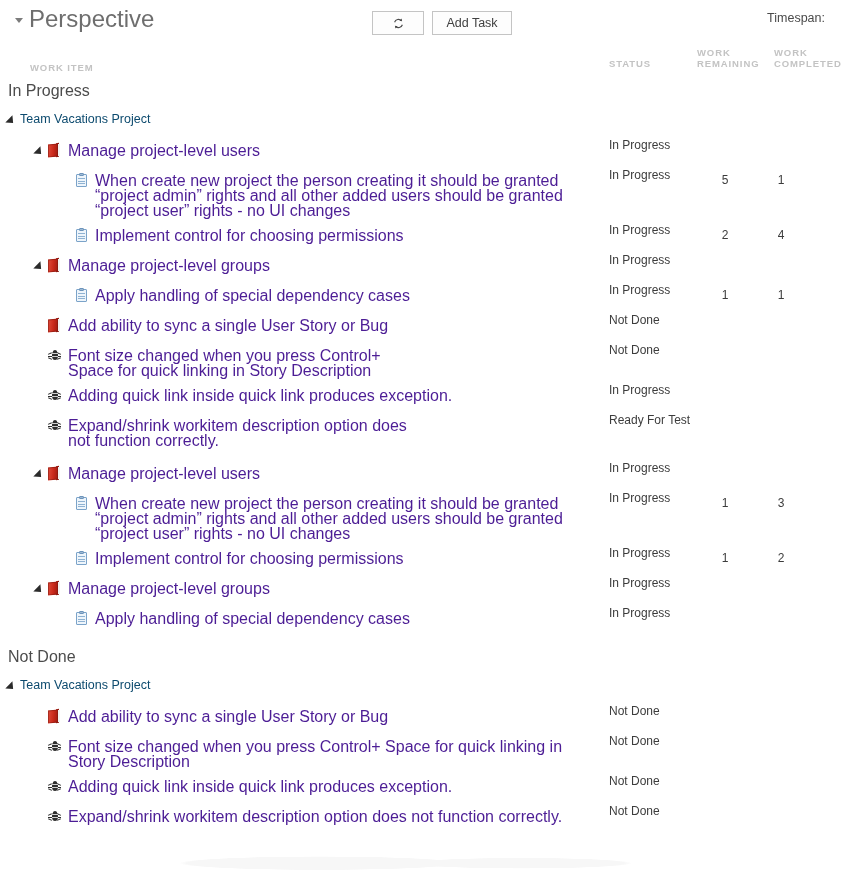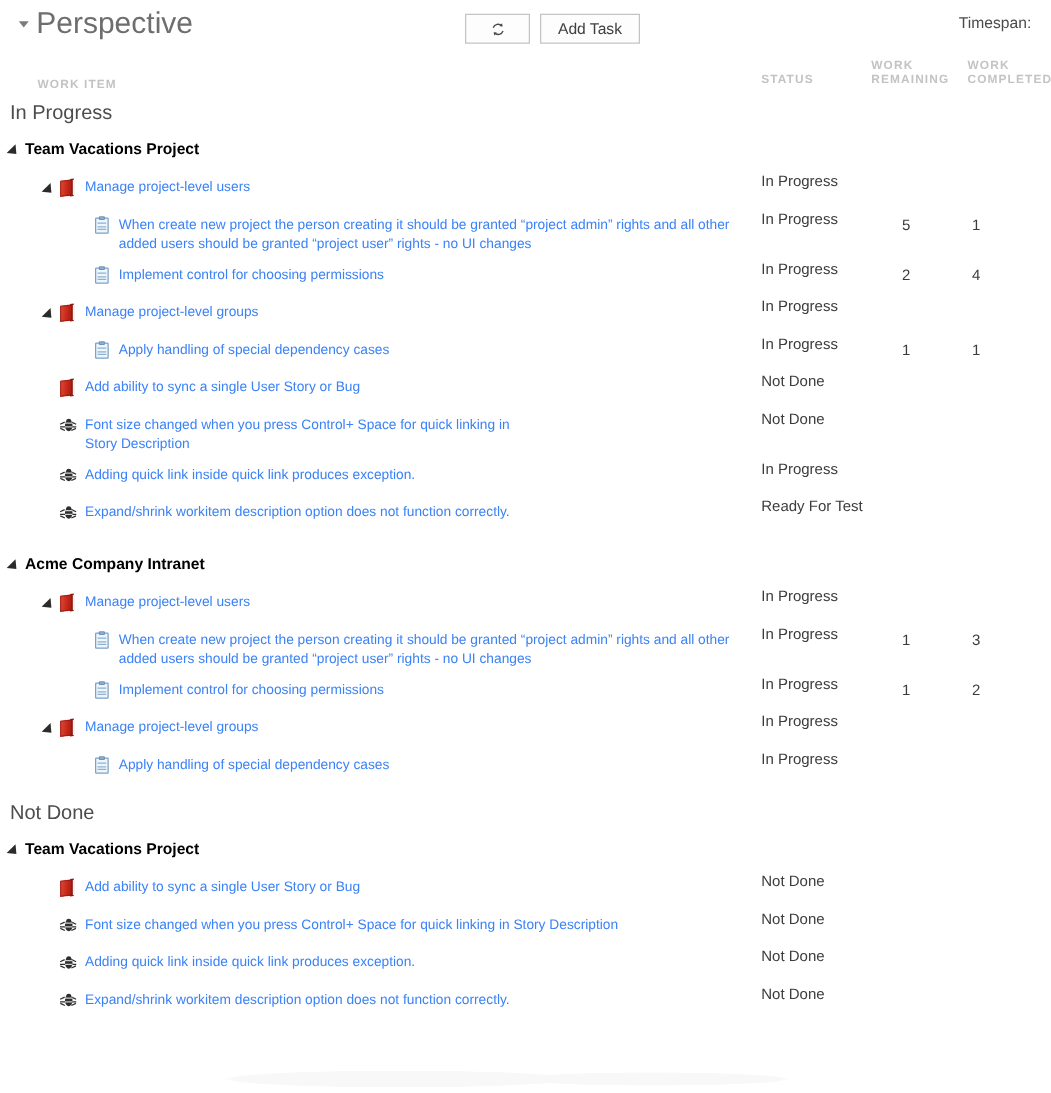--- a/index.html
+++ b/index.html
@@ -56,22 +56,22 @@
   .ch-status{left:609px;top:10px;}
   .ch-remain{left:697px;top:-1px;width:60px;}
   .ch-complete{left:774px;top:-1px;width:62px;}
 
   
   .grid{position:relative;}
   .group-title{font-size:16px;color:#4c4c4c;padding:3px 0 3px 8px;line-height:20px;}
 
   .row{position:relative;display:flex;align-items:flex-start;min-height:20px;}
   .row .cell-name{position:relative;flex:1;display:flex;align-items:flex-start;}
-  .nm{font-size:11px;line-height:15px;color:#3b82f6;max-width:510px;display:block;}
-  .nm.bold{font-weight:bold;color:#000000;font-size:12.5px;}
+  .nm{font-size:16px;line-height:15px;color:#4c1d95;max-width:510px;display:block;}
+  .nm.bold{font-weight:normal;color:#0c4a6e;font-size:12.5px;}
 
   .twisty{
     width:0;height:0;flex:0 0 auto;
     border-top:5px solid transparent;border-bottom:5px solid transparent;
     border-left:6px solid #2b2b2b;
     transform:rotate(45deg);
     margin-top:4px;cursor:pointer;
   }
   .twisty-sp{width:6px;flex:0 0 auto;}
 
@@ -305,27 +305,20 @@
           <span class="lg" style="left:9px;top:10px;transform:rotate(-25deg)"></span>
           <span class="str" style="top:5.2px"></span>
           <span class="str" style="top:8.2px"></span>
         </span>
         <span style="width: 7px; flex: 0 0 auto;"></span>
         <span class="nm" style="max-width: 360px;">Expand/shrink workitem description option does not function correctly.</span>
       </div>
       <div class="cell-status">Ready For Test</div>
     </div>
     <div style="height: 8px;"></div>
-    <div class="row" style="padding: 8px 0px 6px;">
-      <div class="cell-name" style="padding-left: 8px;">
-        <span class="twisty"></span>
-        <span class="twisty-sp"></span>
-        <span class="nm bold">Acme Company Intranet</span>
-      </div>
-    </div>
     <div class="row" style="padding: 5px 0px;">
       <div class="cell-name" style="padding-left: 36px;">
         <span class="twisty"></span>
         <span class="twisty-sp"></span>
         <span class="ico ico-story">
           <span class="bk2"></span>
           <span class="pg"></span>
           <span class="bk1"></span>
         </span>
         <span style="width: 7px; flex: 0 0 auto;"></span>

